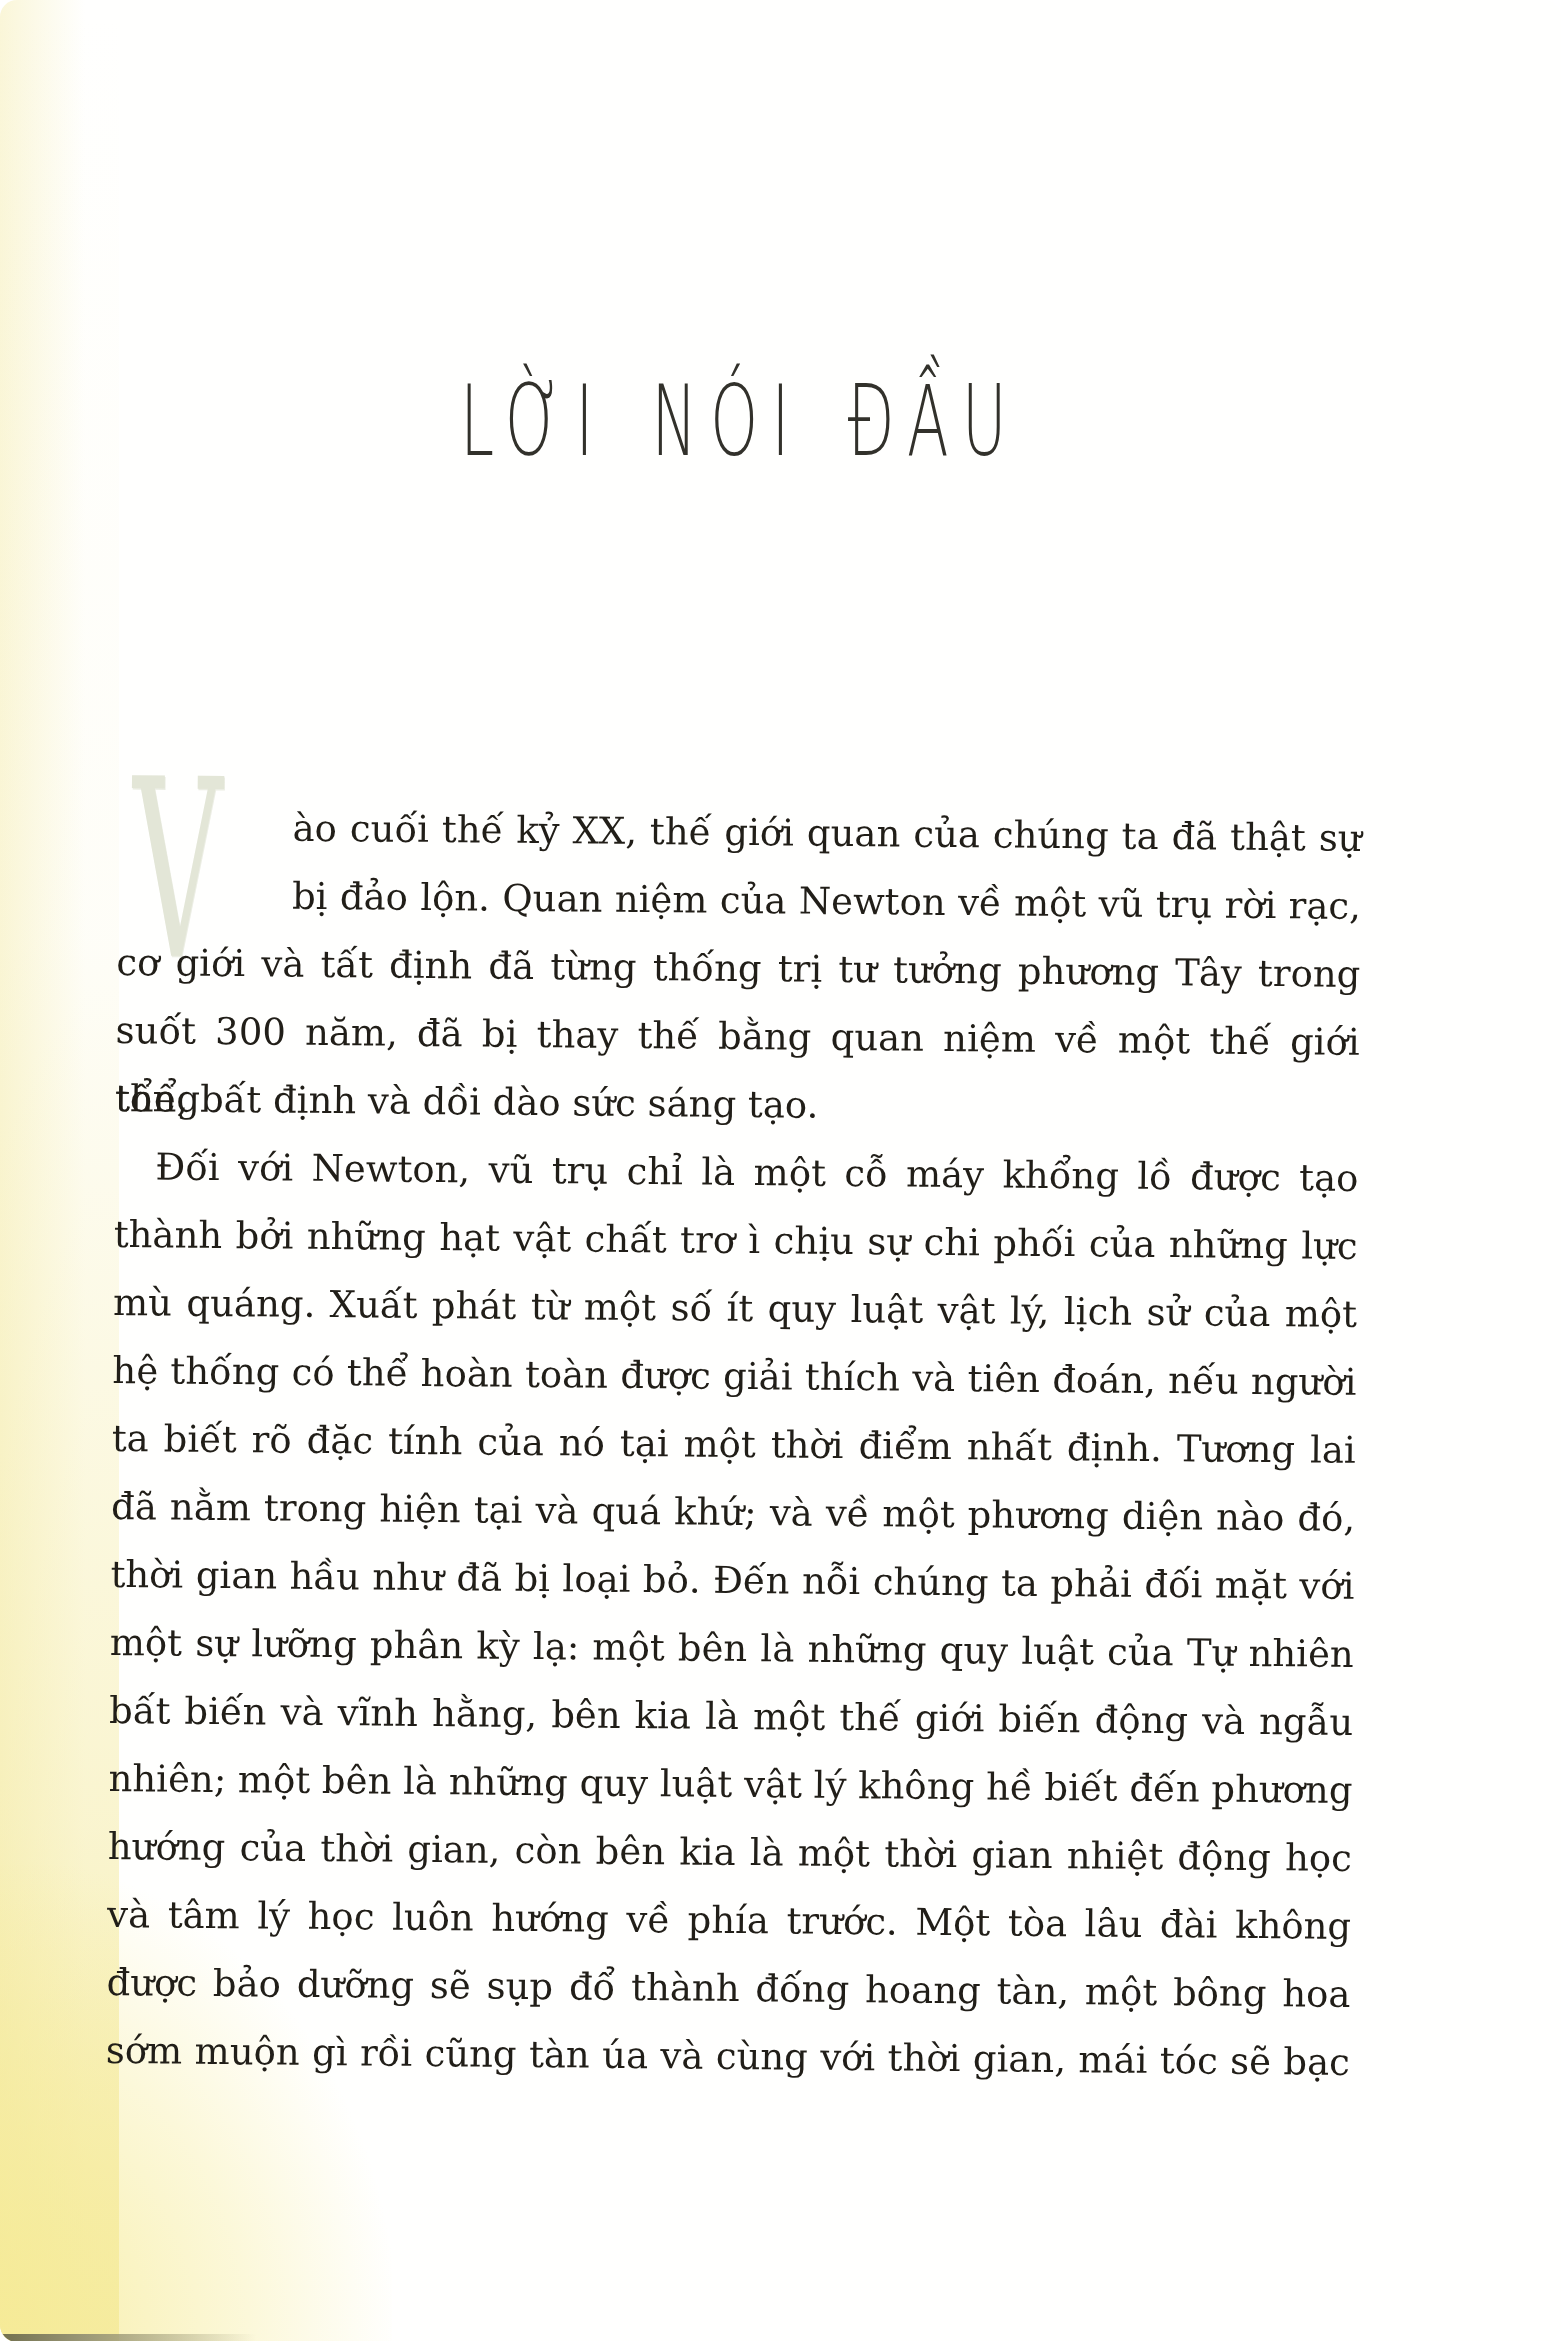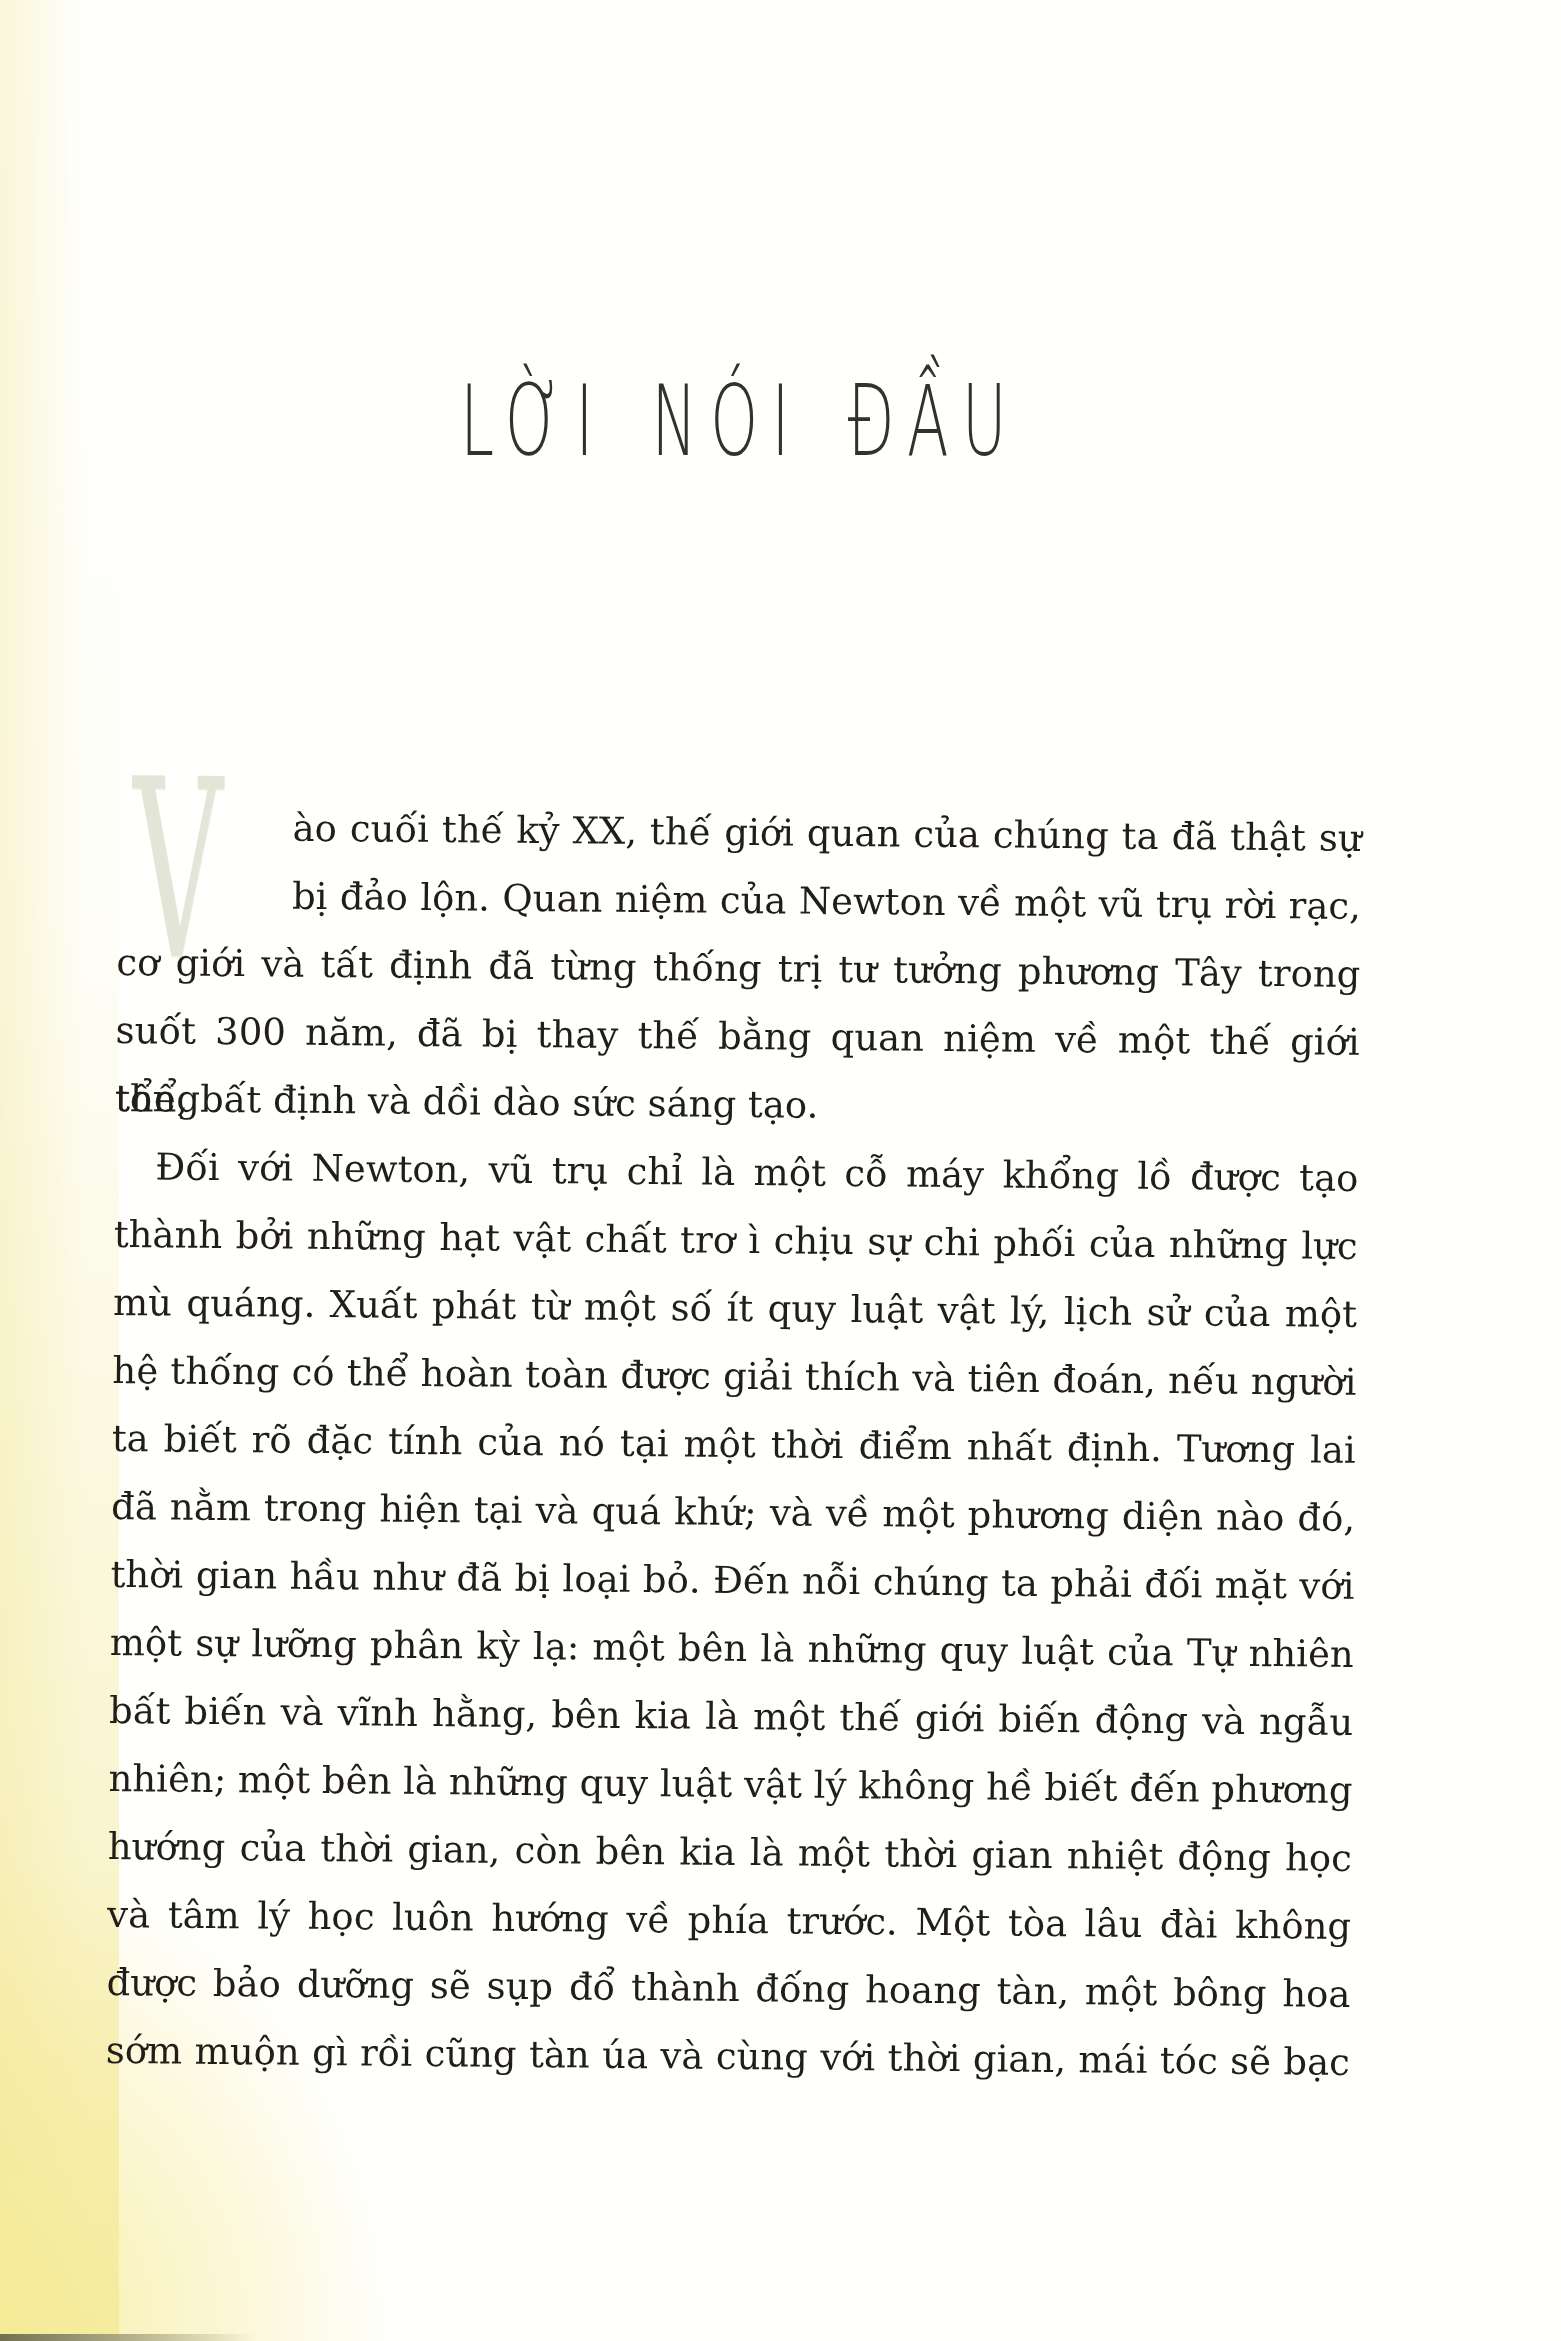--- a/index.html
+++ b/index.html
@@ -5,20 +5,21 @@
   html, body { margin: 0; padding: 0; background: #ffffff; }
 
   #page {
     position: relative;
     width: 1561px;
     height: 2342px;
     background: var(--paper, #fffffe);
     overflow: hidden;
     font-family: "DejaVu Serif", "Liberation Serif", serif;
     color: var(--ink, #211e18);
+    border-radius: 17px;
   }
 
   
   .edge-left {
     position: absolute; left: 0; top: 0; width: 85px; height: 100%;
     background: linear-gradient(to right, rgba(244,235,170,0.45), rgba(244,235,170,0));
     pointer-events: none;
   }
   .edge-left-lower {
     position: absolute; left: 0; top: 0; width: 119px; height: 100%;

